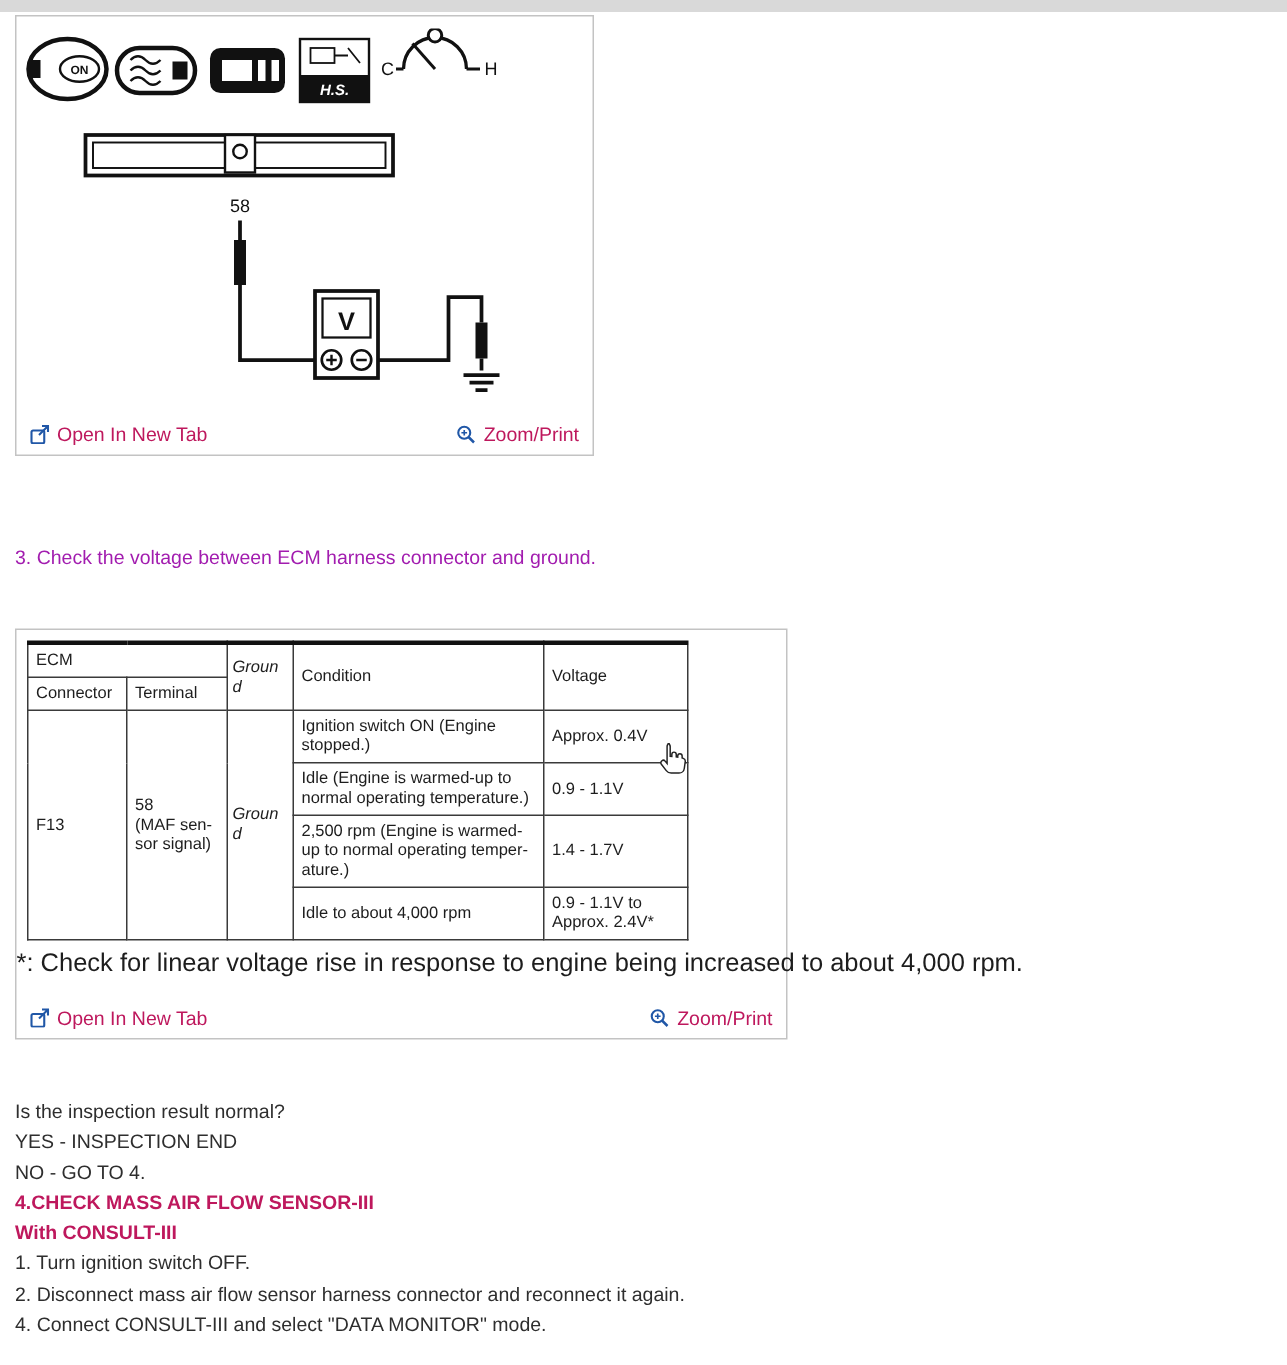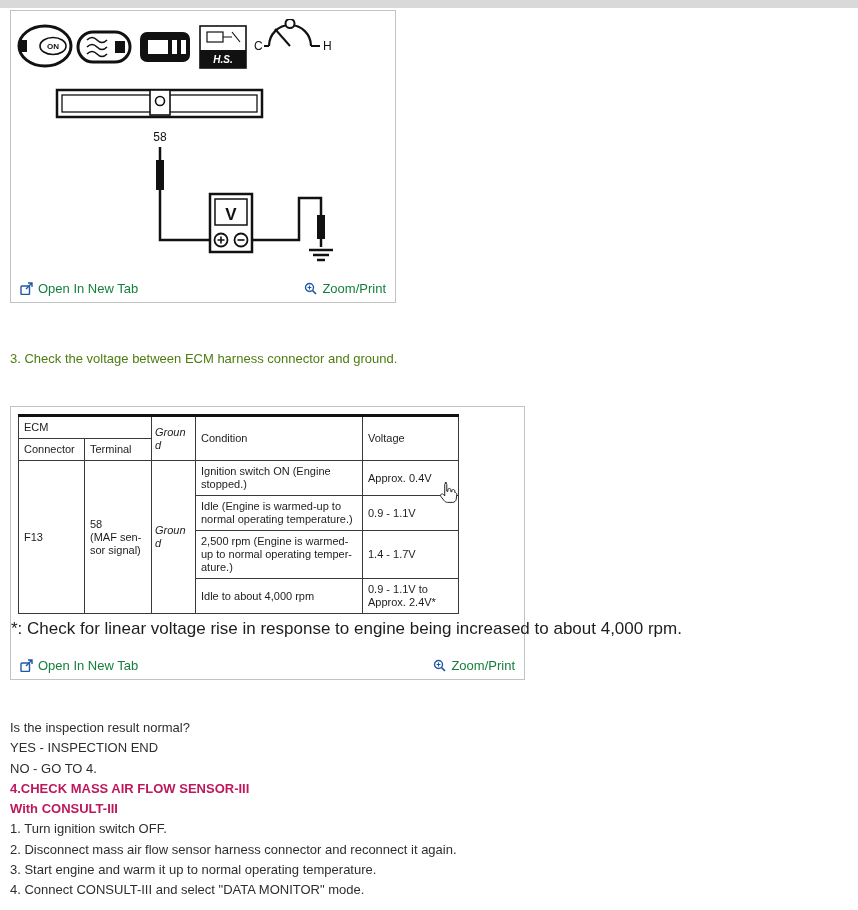--- a/index.html
+++ b/index.html
@@ -15,26 +15,26 @@
   .figbox { border:1px solid #c3c3c3; background:#fff; }
   .figbox1 { width:386px; margin-top:2px; }
   .figbox2 { width:515px; margin-top:40px; position:relative; }
 
   .fig-img { padding:8px 0 2px 0; }
   .linkbar {
     display:flex; justify-content:space-between; align-items:center;
     height:27px; padding:0 9px;
   }
   .link {
-    color:#15803d; font-size:13px; text-decoration:none;
+    color:#be185d; font-size:13px; text-decoration:none;
     display:flex; align-items:center; gap:5px; cursor:pointer;
   }
   .link svg { display:block; }
 
-  .step-text { margin-top:48px; font-size:13px; color:#4d7c0f; }
+  .step-text { margin-top:60px; font-size:13px; color:#a21caf; }
 
   table.vtable {
     border-collapse:collapse; margin:7px 0 0 7px;
     font-size:11px; line-height:13px; color:#1d1d1d;
     border-top:3px solid #111;
   }
   table.vtable td {
     border:1px solid #3a3a3a; padding:4px 5px;
     text-align:left; vertical-align:middle; white-space:pre-line;
   }
@@ -235,17 +235,16 @@
   </div>
 
   <div class="body-block">
     <div>Is the inspection result normal?</div>
     <div>YES - INSPECTION END</div>
     <div>NO - GO TO 4.</div>
     <div class="bold">4.CHECK MASS AIR FLOW SENSOR-III</div>
     <div class="bold">With CONSULT-III</div>
     <div>1. Turn ignition switch OFF.</div>
     <div>2. Disconnect mass air flow sensor harness connector and reconnect it again.</div>
-    <div>3. Start engine and warm it up to normal operating temperature.</div>
     <div>4. Connect CONSULT-III and select "DATA MONITOR" mode.</div>
   </div>
 
 </div>
 
 </body></html>

